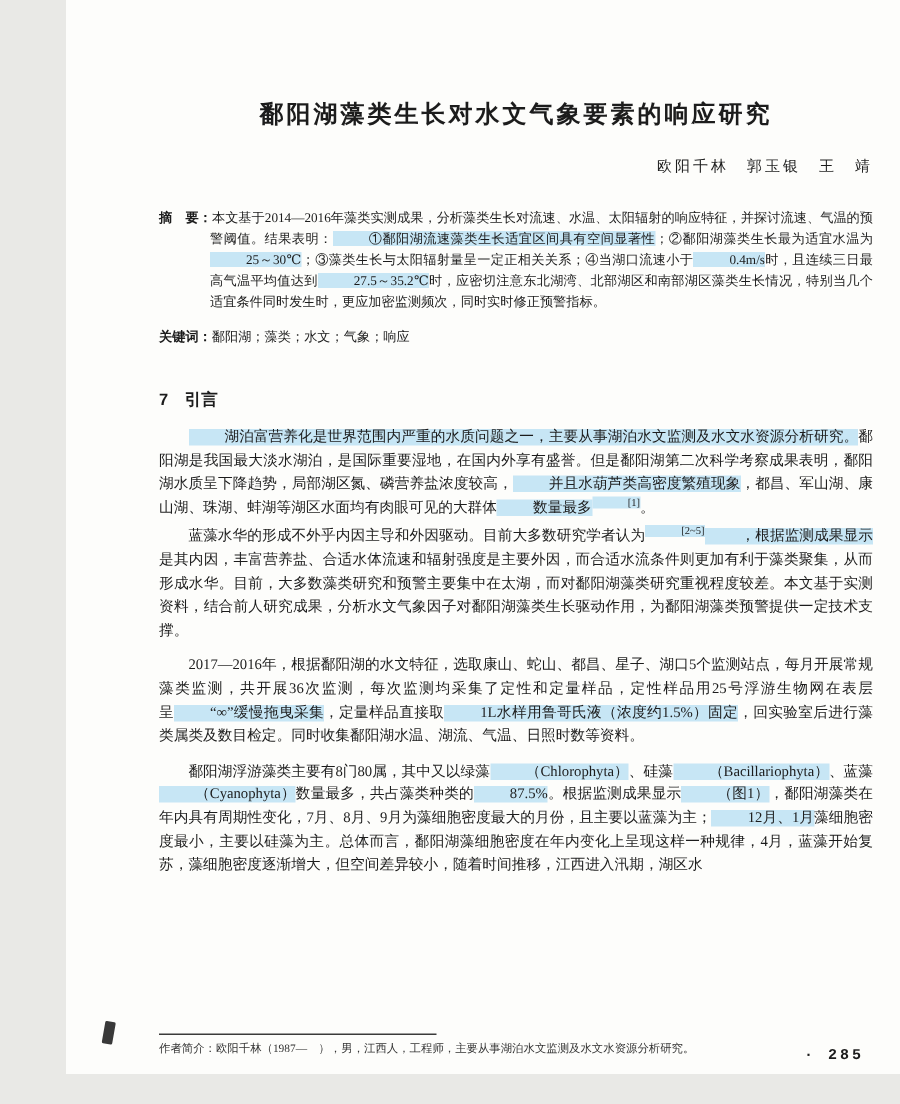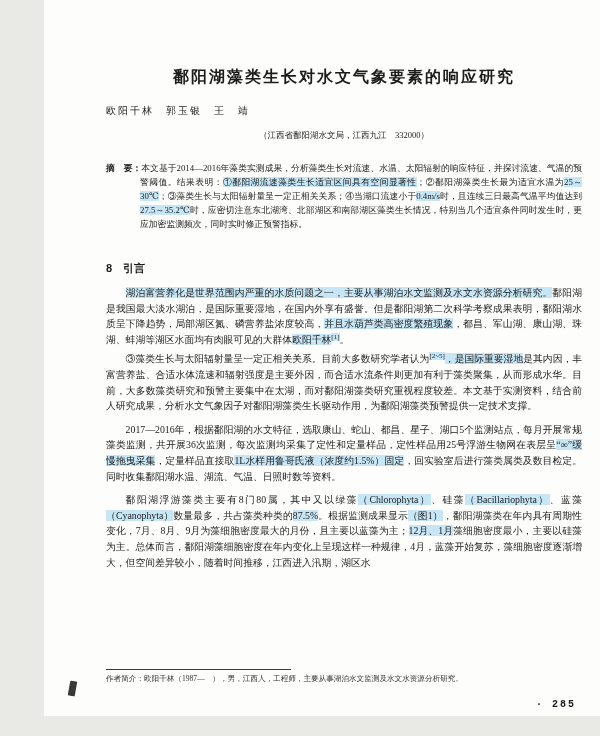--- a/index.html
+++ b/index.html
@@ -17,22 +17,22 @@
     padding: 66px 62px 0 62px;
     overflow: hidden;
     margin-left: 44px;
   }
   .title {
     font-size: 16px; font-weight: bold;
     text-align: center; letter-spacing: 2px;
     margin: 0; line-height: 22px;
   }
   .authors {
-    text-align: left; font-size: 10px;
-    letter-spacing: 2px; margin-top: 18px; line-height: 12px; font-family: Liberation Mono, monospace;
+    text-align: right; font-size: 10px;
+    letter-spacing: 2px; margin-top: 18px; line-height: 12px;
   }
   .affiliation {
     text-align: center; font-size: 8.5px;
     margin-top: 12px; line-height: 11px; color: #222;
   }
   .abstract {
     margin-top: 20px;
     font-size: 8.8px; line-height: 14px;
     text-align: justify;
     padding-left: 34px; text-indent: -34px;
@@ -48,24 +48,24 @@
   }
   h2.sec1 { margin-top: 30px; }
   h2.sec2, h2.sec3 { margin-top: 18px; }
   p.body {
     font-size: 9.8px; line-height: 15.6px;
     text-align: justify; text-indent: 2em;
     margin: 0; margin-top: 8px;
   }
   p.body.first { margin-top: 10px; }
   p.body.follow { margin-top: 4px; }
-  .hl { background: var(--hl, #c7e6f5); }
+  .hl { background: var(--hl, #c7e6f5); padding-left: 24px; }
   .sup { font-size: 7px; vertical-align: super; line-height: 0; }
   .footnote-area {
-    position: absolute; left: 62px; right: 62px; bottom: 32px;
+    position: absolute; left: 62px; right: 62px; bottom: 12px;
   }
   .rule {
     width: 185px; height: 0;
     border-top: 1px solid #3a3a3a;
     margin-bottom: 4px;
   }
   .footnote { font-size: 7.6px; line-height: 10px; color: #333; }
   .pageno {
     position: absolute; right: 68px; bottom: 6px;
     font-size: 10px; font-weight: bold; letter-spacing: 2px; font-family: Liberation Mono, monospace;
@@ -80,30 +80,32 @@
 </style>
 </head>
 <body>
 
 <div class="page">
 
   <h1 class="title">鄱阳湖藻类生长对水文气象要素的响应研究</h1>
 
   <div class="authors">欧阳千林　郭玉银　王　靖</div>
 
-  <div class="affiliation">（江西省鄱阳湖水文局，江西九江　332000）</div>
 
   <div class="abstract">
     <span class="label">摘　要：</span><span><span>本文基于2014—2016年藻类实测成果，分析藻类生长对流速、水温、太阳辐射的响应特征，并探讨流速、气温的预警阈值。结果表明：</span><span class="hl">①鄱阳湖流速藻类生长适宜区间具有空间显著性</span><span>；②鄱阳湖藻类生长最为适宜水温为</span><span class="hl">25～30℃</span><span>；③藻类生长与太阳辐射量呈一定正相关关系；④当湖口流速小于</span><span class="hl">0.4m/s</span><span>时，且连续三日最高气温平均值达到</span><span class="hl">27.5～35.2℃</span><span>时，应密切注意东北湖湾、北部湖区和南部湖区藻类生长情况，特别当几个适宜条件同时发生时，更应加密监测频次，同时实时修正预警指标。</span></span>
   </div>
 
+  <div class="keywords">
+    <span class="label">关键词：</span><span>鄱阳湖；藻类；水文；气象；响应</span>
+  </div>
 
-  <h2 class="sec sec1">8　引言</h2>
-  <p class="body first"><span class="hl">湖泊富营养化是世界范围内严重的水质问题之一，主要从事湖泊水文监测及水文水资源分析研究。</span><span>鄱阳湖是我国最大淡水湖泊，是国际重要湿地，在国内外享有盛誉。但是鄱阳湖第二次科学考察成果表明，鄱阳湖水质呈下降趋势，局部湖区氮、磷营养盐浓度较高，</span><span class="hl">并且水葫芦类高密度繁殖现象</span><span>，都昌、军山湖、康山湖、珠湖、蚌湖等湖区水面均有肉眼可见的大群体</span><span class="hl">欧阳千林</span><span class="hl sup">[1]</span><span>。</span></p>
-  <p class="body follow"><span>③藻类生长与太阳辐射量呈一定正相关关系。目前大多数研究学者认为</span><span class="hl sup">[2~5]</span><span class="hl">，是国际重要湿地</span><span>是其内因，丰富营养盐、合适水体流速和辐射强度是主要外因，而合适水流条件则更加有利于藻类聚集，从而形成水华。目前，大多数藻类研究和预警主要集中在太湖，而对鄱阳湖藻类研究重视程度较差。本文基于实测资料，结合前人研究成果，分析水文气象因子对鄱阳湖藻类生长驱动作用，为鄱阳湖藻类预警提供一定技术支撑。</span></p>
+  <h2 class="sec sec1">7　引言</h2>
+  <p class="body first"><span class="hl">湖泊富营养化是世界范围内严重的水质问题之一，主要从事湖泊水文监测及水文水资源分析研究。</span><span>鄱阳湖是我国最大淡水湖泊，是国际重要湿地，在国内外享有盛誉。但是鄱阳湖第二次科学考察成果表明，鄱阳湖水质呈下降趋势，局部湖区氮、磷营养盐浓度较高，</span><span class="hl">并且水葫芦类高密度繁殖现象</span><span>，都昌、军山湖、康山湖、珠湖、蚌湖等湖区水面均有肉眼可见的大群体</span><span class="hl">数量最多</span><span class="hl sup">[1]</span><span>。</span></p>
+  <p class="body follow"><span>蓝藻水华的形成不外乎内因主导和外因驱动。目前大多数研究学者认为</span><span class="hl sup">[2~5]</span><span class="hl">，根据监测成果显示</span><span>是其内因，丰富营养盐、合适水体流速和辐射强度是主要外因，而合适水流条件则更加有利于藻类聚集，从而形成水华。目前，大多数藻类研究和预警主要集中在太湖，而对鄱阳湖藻类研究重视程度较差。本文基于实测资料，结合前人研究成果，分析水文气象因子对鄱阳湖藻类生长驱动作用，为鄱阳湖藻类预警提供一定技术支撑。</span></p>
 
   <p class="body"><span>2017—2016年，根据鄱阳湖的水文特征，选取康山、蛇山、都昌、星子、湖口5个监测站点，每月开展常规藻类监测，共开展36次监测，每次监测均采集了定性和定量样品，定性样品用25号浮游生物网在表层呈</span><span class="hl">“∞”缓慢拖曳采集</span><span>，定量样品直接取</span><span class="hl">1L水样用鲁哥氏液（浓度约1.5%）固定</span><span>，回实验室后进行藻类属类及数目检定。同时收集鄱阳湖水温、湖流、气温、日照时数等资料。</span></p>
 
   <p class="body"><span>鄱阳湖浮游藻类主要有8门80属，其中又以绿藻</span><span class="hl">（Chlorophyta）</span><span>、硅藻</span><span class="hl">（Bacillariophyta）</span><span>、蓝藻</span><span class="hl">（Cyanophyta）</span><span>数量最多，共占藻类种类的</span><span class="hl">87.5%</span><span>。根据监测成果显示</span><span class="hl">（图1）</span><span>，鄱阳湖藻类在年内具有周期性变化，7月、8月、9月为藻细胞密度最大的月份，且主要以蓝藻为主；</span><span class="hl">12月、1月</span><span>藻细胞密度最小，主要以硅藻为主。总体而言，鄱阳湖藻细胞密度在年内变化上呈现这样一种规律，4月，蓝藻开始复苏，藻细胞密度逐渐增大，但空间差异较小，随着时间推移，江西进入汛期，湖区水</span></p>
 
   <div class="footnote-area">
     <div class="rule"></div>
     <div class="footnote">作者简介：欧阳千林（1987—　），男，江西人，工程师，主要从事湖泊水文监测及水文水资源分析研究。</div>
   </div>
 

